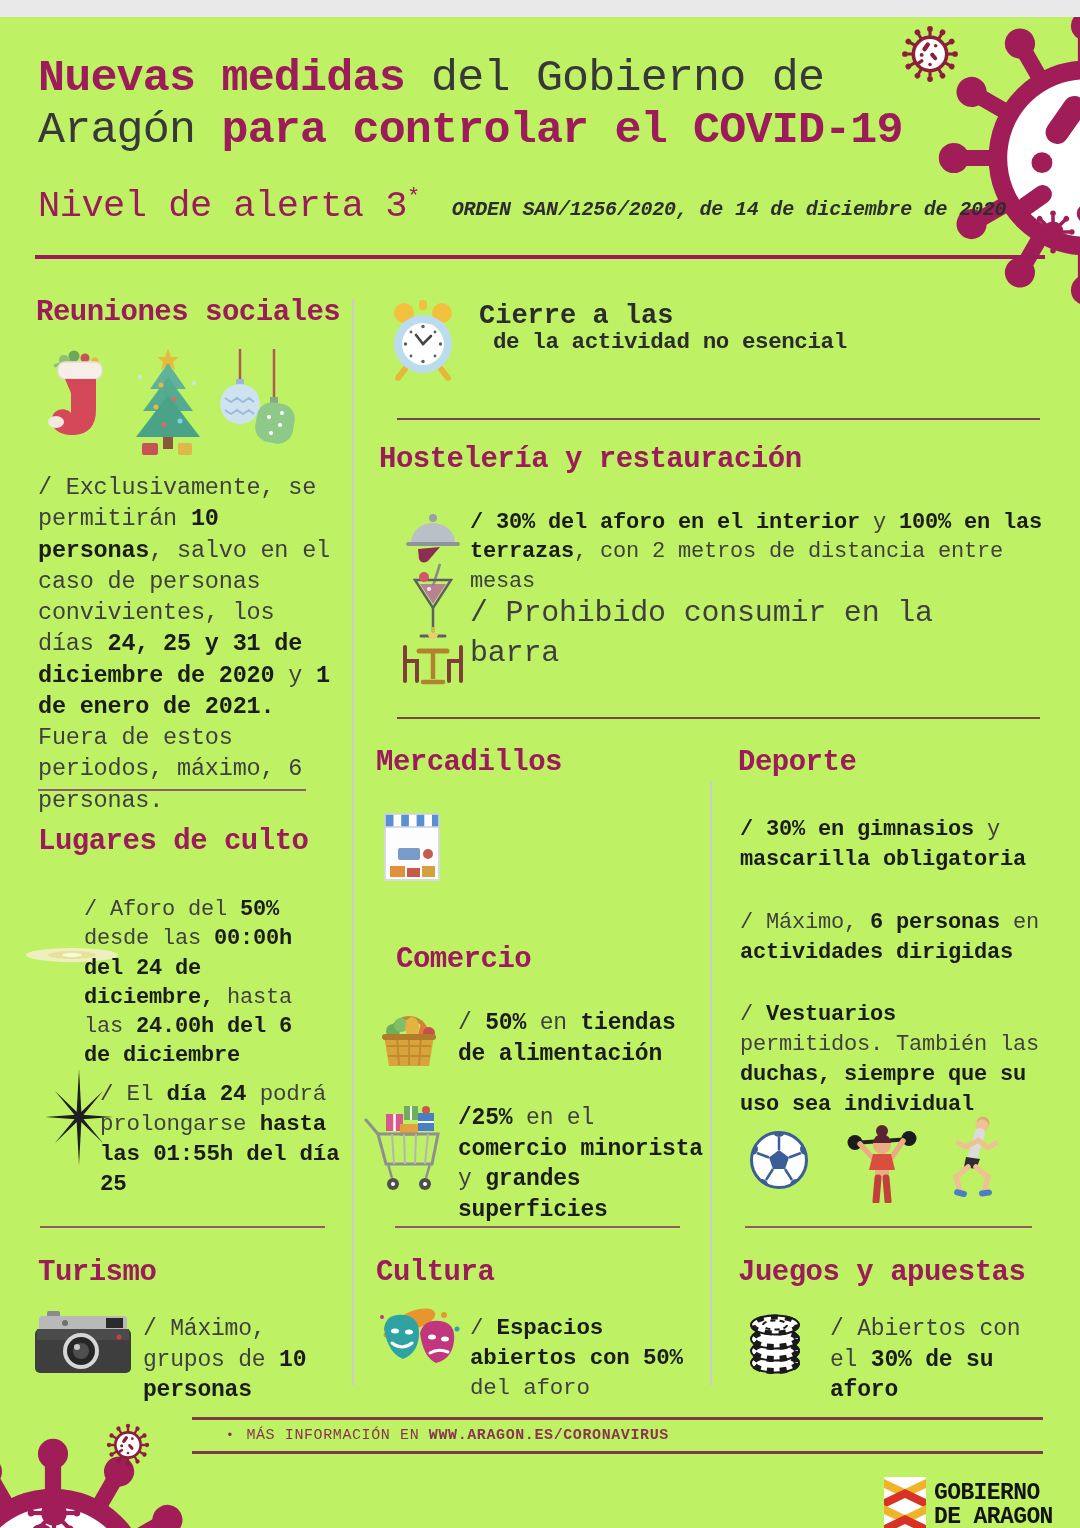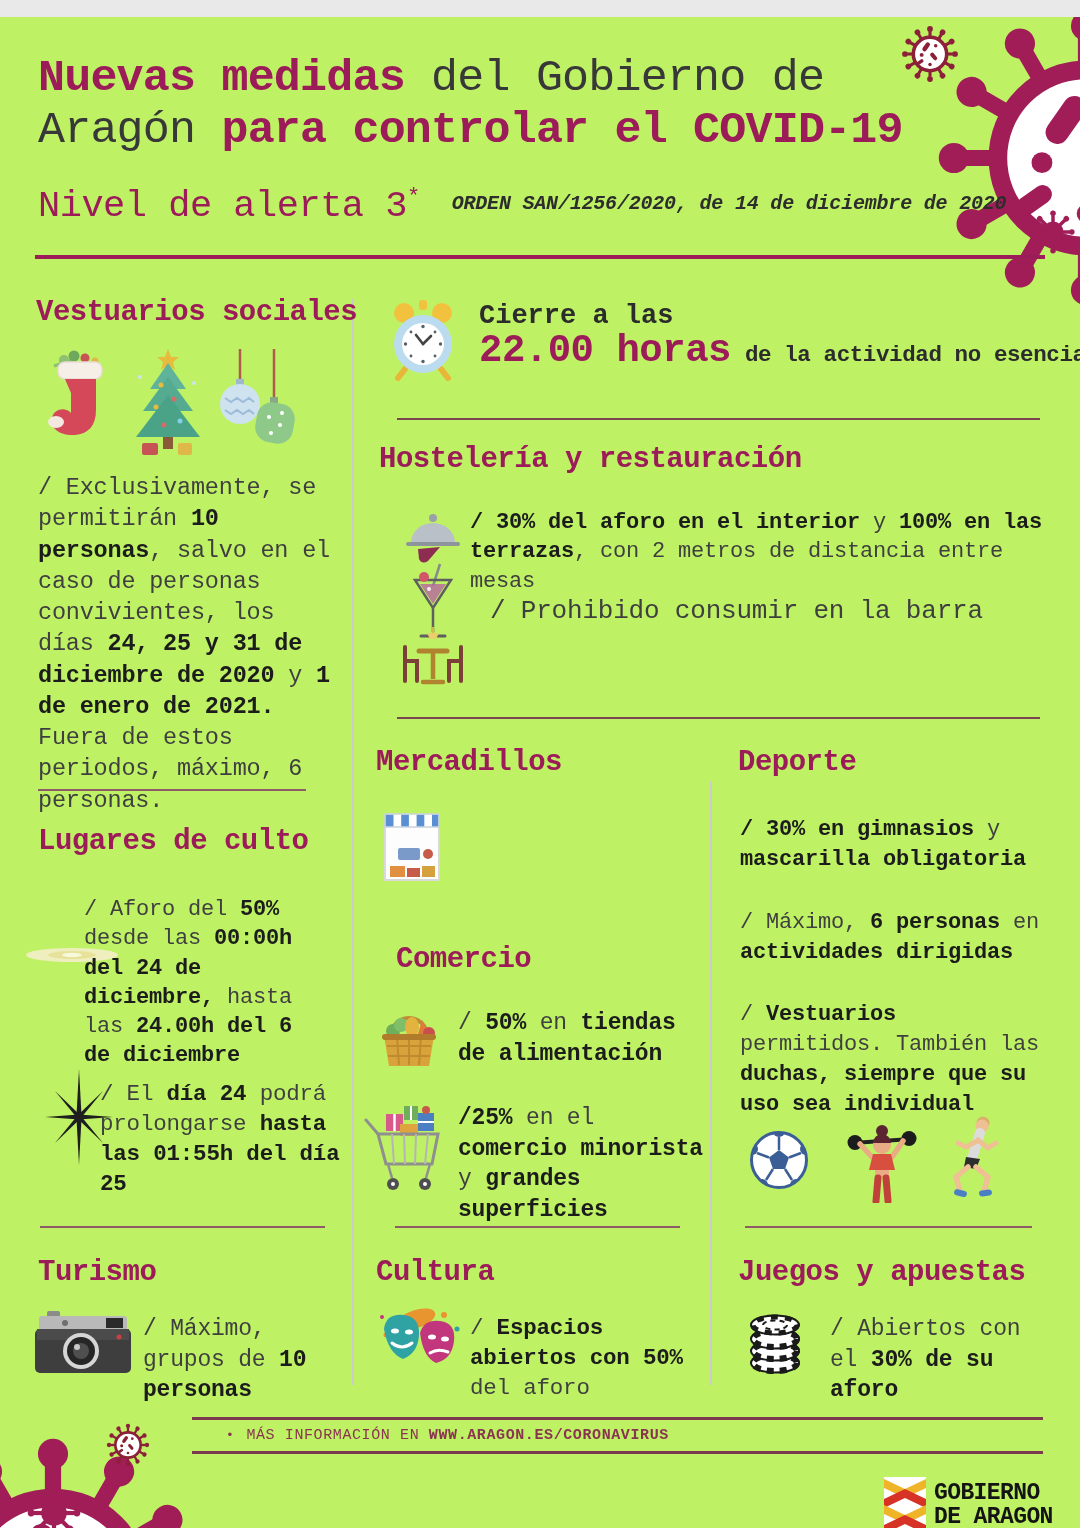--- a/index.html
+++ b/index.html
@@ -9,21 +9,21 @@
     font-family:Liberation Mono, monospace;
     --accent:#9c1b59;--accent2:#8e2d52;--txt:#3f3f3f;--boldtxt:#1c1c1c;
     --divider:#8e5b68;--vline:#cccccc;--footline:#7c3a4e;--footxt:#8a3550;
   }
   .abs{position:absolute;}
   .sec-h{font-size:29px;font-weight:700;color:var(--accent);letter-spacing:-0.5px;white-space:nowrap;}
   .txt{font-size:23px;line-height:1.33;color:var(--txt);letter-spacing:-0.2px;}
   .txt .b{font-weight:700;color:var(--boldtxt);}
   .title{font-size:45px;line-height:1.16;font-weight:400;color:#383838;letter-spacing:-0.8px;}
   .title .mb{color:var(--accent);font-weight:700;}
-  .alert-row{display:flex;align-items:center;}
+  .alert-row{display:flex;align-items:flex-end;}
   .alert{font-size:37px;color:var(--accent);font-weight:400;letter-spacing:-0.5px;}
   .alert sup{font-size:22px;}
   .order{font-size:20px;font-style:italic;font-weight:700;color:#2d2d2d;margin-left:32px;margin-bottom:6px;letter-spacing:-0.2px;}
   .hline{background:var(--divider);height:2px;}
   .vline{background:var(--vline);width:2px;}
   .rule-main{background:var(--accent);height:4px;}
   .cierre-prefix{font-size:27px;font-weight:700;color:#2c2c2c;}
   .cierre-row{display:flex;align-items:baseline;}
   .cierre-time{font-size:39px;font-weight:700;color:var(--accent);letter-spacing:-0.5px;white-space:nowrap;}
   .cierre-suffix{font-size:22.5px;font-weight:700;color:#2c2c2c;margin-left:14px;letter-spacing:-0.4px;white-space:nowrap;}
@@ -117,21 +117,21 @@
   </div>
   <div class="abs alert-row" style="left:38px;top:168px">
     <div class="alert"><span>Nivel de alerta 3</span><sup>*</sup></div>
     <div class="order">ORDEN SAN/1256/2020, de 14 de diciembre de 2020</div>
   </div>
   <div class="abs rule-main" style="left:35px;top:238px;width:1010px"></div>
 
   <div class="abs vline" style="left:352px;top:282px;height:1086px"></div>
   <div class="abs vline" style="left:710px;top:764px;height:604px"></div>
 
-  <div class="abs sec-h" style="left:36px;top:279px">Vestuarios sociales</div>
+  <div class="abs sec-h" style="left:36px;top:279px">Reuniones sociales</div>
 
   <svg class="abs" style="left:42px;top:332px" width="75" height="105" viewBox="0 0 75 105">
     <line x1="12" y1="17" x2="30" y2="11" stroke="#8fbf72" stroke-width="3"></line>
     <circle cx="22" cy="11" r="5" fill="#8fbf72"></circle>
       <circle cx="32" cy="7" r="5.5" fill="#6da85c"></circle>
     <circle cx="43" cy="9" r="4.5" fill="#c75454"></circle>
       <circle cx="53" cy="12" r="3.5" fill="#e0b84a"></circle>
     <rect x="16" y="13" width="44" height="17" rx="7" fill="#f6efe8" stroke="#e7dbd2" stroke-width="1.5"></rect>
     <path d="M23 30 L54 30 L54 61 C54 77 46 85 33 86 C19 87 8 80 10 69 C12 59 24 58 29 64 L29 44 Z" fill="#d5485a"></path>
     <ellipse cx="14" cy="73" rx="8" ry="6" fill="#f3e9e1"></ellipse>
@@ -222,21 +222,20 @@
       <circle cx="28" cy="34" r="1.4"></circle>
         <circle cx="52" cy="58" r="1.4"></circle>
       <circle cx="28" cy="58" r="1.4"></circle>
         <circle cx="52" cy="34" r="1.4"></circle>
     </g>
     <line x1="40" y1="46" x2="33" y2="37" stroke="#444" stroke-width="2.6" stroke-linecap="round"></line>
     <line x1="40" y1="46" x2="48" y2="38" stroke="#444" stroke-width="2.6" stroke-linecap="round"></line>
   </svg>
   <div class="abs cierre-prefix" style="left:479px;top:284px">Cierre a las</div>
   <div class="abs cierre-row" style="left:479px;top:312px">
-    <span class="cierre-time">22.00 horas</span>
     <span class="cierre-suffix">de la actividad no esencial</span>
   </div>
   <div class="abs hline" style="left:397px;top:401px;width:643px;background:#7a4450"></div>
 
   <div class="abs sec-h" style="left:379px;top:426px">Hostelería y restauración</div>
   <svg class="abs" style="left:404px;top:490px" width="58" height="56" viewBox="0 0 58 56">
     <circle cx="29" cy="11" r="4" fill="#99a0a8"></circle>
     <path d="M7 36 a22 20 0 0 1 44 0 z" fill="#b9c0c8"></path>
     <line x1="4" y1="37" x2="54" y2="37" stroke="#8d949d" stroke-width="4" stroke-linecap="round"></line>
     <path d="M14 42 l22 -2 l-12 14 q-6 4 -9 -2 z" fill="#8e2d52"></path>
@@ -244,21 +243,21 @@
   <div class="abs txt" style="left:470px;top:491px;width:585px;font-size:22px"><span class="b">/ 30% del aforo en el interior</span><span> y </span><span class="b">100% en las terrazas</span><span>, con 2 metros de distancia entre mesas</span></div>
   <svg class="abs" style="left:409px;top:545px" width="48" height="82" viewBox="0 0 48 82">
     <line x1="31" y1="2" x2="24" y2="24" stroke="#8a8a8a" stroke-width="2.5"></line>
     <polygon points="6,18 42,18 24,46" fill="none" stroke="#5f5f5f" stroke-width="2.5"></polygon>
     <polygon points="11,22 37,22 24,42" fill="#b665a0" opacity="0.8"></polygon>
     <circle cx="15" cy="15" r="5" fill="#d25568"></circle>
     <circle cx="20" cy="27" r="2" fill="#ffffff" opacity="0.85"></circle>
     <line x1="24" y1="46" x2="24" y2="70" stroke="#5f5f5f" stroke-width="2.5"></line>
     <line x1="12" y1="74" x2="36" y2="74" stroke="#5f5f5f" stroke-width="3" stroke-linecap="round"></line>
   </svg>
-  <div class="abs txt" style="left:490px;top:577px;width:500px;font-size:26px"><span>/ Prohibido consumir en la barra</span></div>
+  <div class="abs txt" style="left:470px;top:577px;width:500px;font-size:30px"><span>/ Prohibido consumir en la barra</span></div>
   <svg class="abs" style="left:397px;top:610px" width="72" height="64" viewBox="0 0 72 64">
     <line x1="36" y1="0" x2="36" y2="6" stroke="#d8b84a" stroke-width="2"></line>
     <polygon points="30,6 42,6 39,12 33,12" fill="#e8cf6a"></polygon>
     <path d="M8 20 V54 M8 34 H20 V54" stroke="#7d4038" stroke-width="4" fill="none" stroke-linecap="round"></path>
     <path d="M64 20 V54 M64 34 H52 V54" stroke="#7d4038" stroke-width="4" fill="none" stroke-linecap="round"></path>
     <line x1="22" y1="24" x2="50" y2="24" stroke="#b0832f" stroke-width="5" stroke-linecap="round"></line>
     <line x1="36" y1="24" x2="36" y2="52" stroke="#b0832f" stroke-width="4.5"></line>
     <line x1="26" y1="55" x2="46" y2="55" stroke="#b0832f" stroke-width="4.5" stroke-linecap="round"></line>
   </svg>
   <div class="abs hline" style="left:397px;top:700px;width:643px;background:#7a4450"></div>

